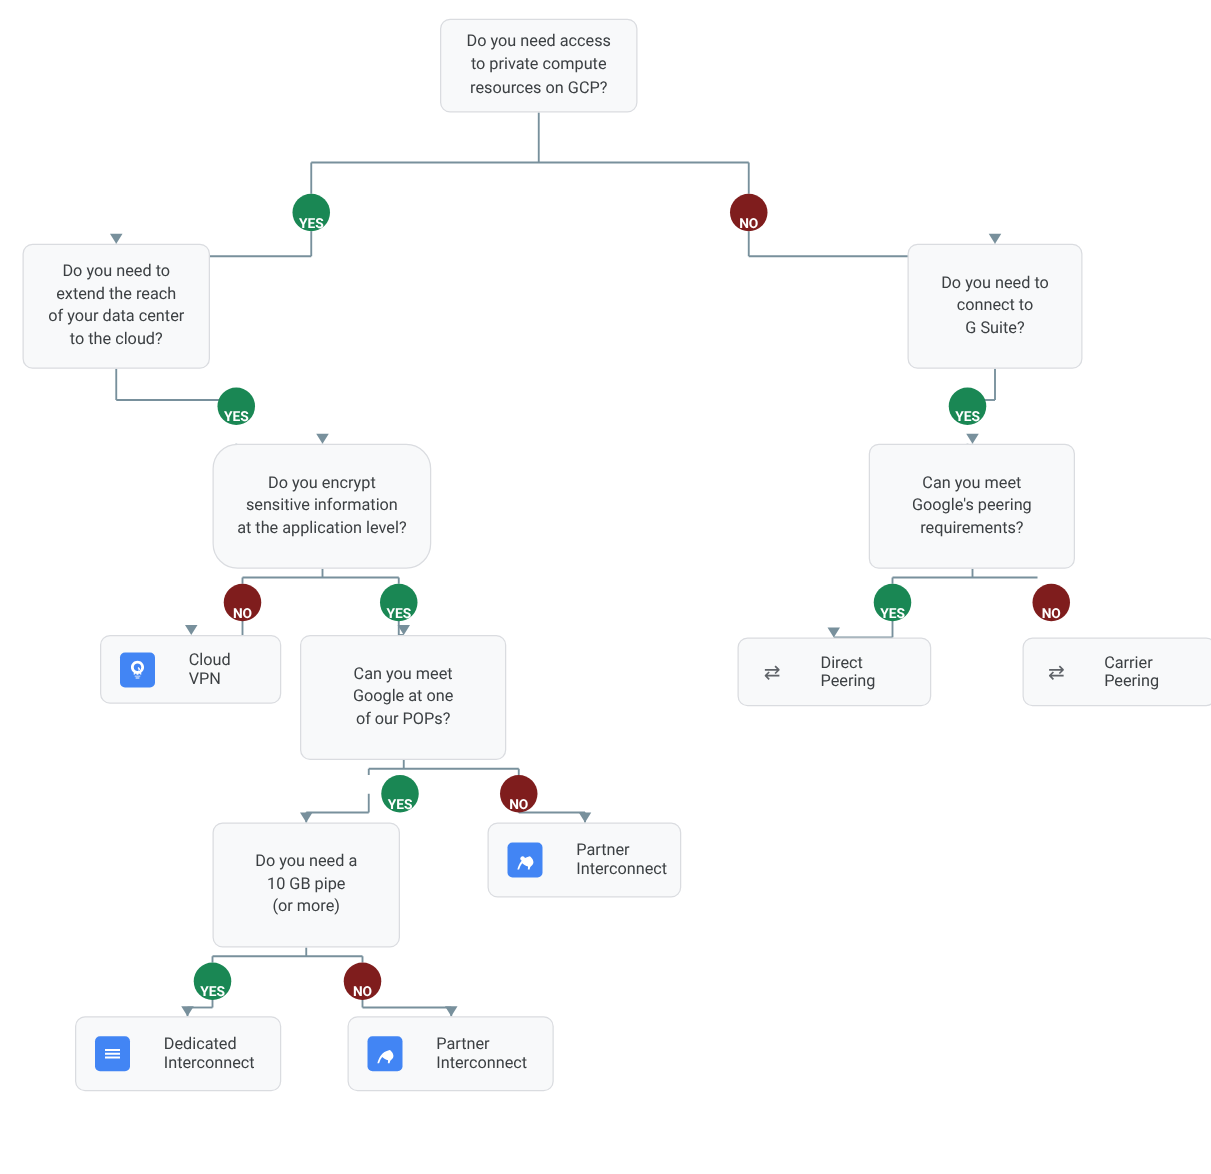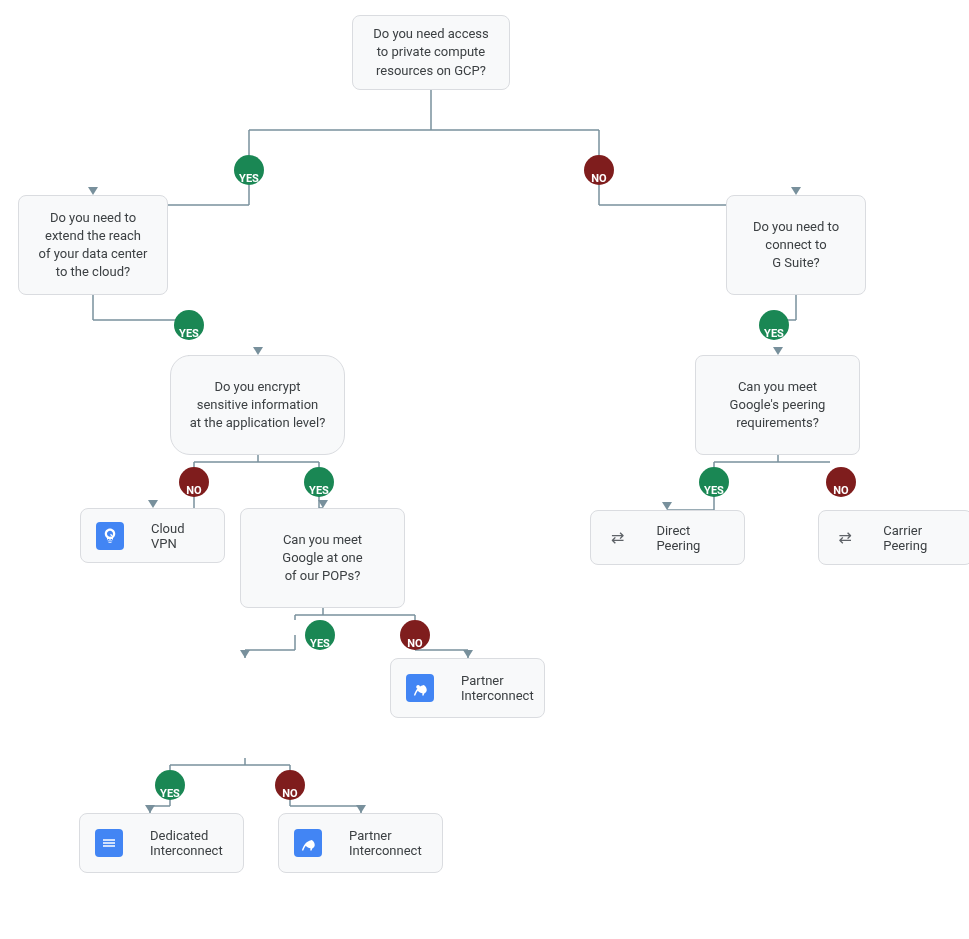--- a/index.html
+++ b/index.html
@@ -302,30 +302,35 @@
         <svg width="18" height="18" viewBox="0 0 24 24" fill="white">
           <path d="M17 8C8 10 5.9 16.17 3.82 22H5.71C6.49 19.5 7.56 17.3 9 15.5c1.74 1.72 3.96 2.91 6.27 3.5C15.3 20.19 15.04 21.09 15 22h1.93c.08-.92.34-1.82.74-2.66C19.01 18.45 21 16.58 21 14.5 21 10.91 17.85 8.28 17 8z"></path>
           <path d="M12 10.5c0 1.38-1.12 2.5-2.5 2.5S7 11.88 7 10.5 8.12 8 9.5 8s2.5 1.12 2.5 2.5z"></path>
         </svg>
       </div>
     </div>
     <span style="white-space:pre-line;">Partner
 Interconnect</span>
   </div>
 
+  <div class="box" style="left:170px; top:658px; width:150px; height:100px;">
+    <span style="white-space:pre-line;">Do you need a
+10 GB pipe
+(or more)</span>
+  </div>
 
   <div class="badge badge-yes" style="left:155px; top:770px;">
     <span>YES</span>
   </div>
 
   <div class="badge badge-no" style="left:275px; top:770px;">
     <span>NO</span>
   </div>
 
-  <div class="result-box" style="left:79px; top:813px; width:165px; height:60px;">
+  <div class="result-box" style="left:60px; top:813px; width:165px; height:60px;">
     <div class="result-icon">
       <div class="icon-interconnect">
         <svg width="18" height="18" viewBox="0 0 24 24" fill="white">
           <path d="M4 11h16v2H4zm0-4h16v2H4zm0 8h16v2H4z"></path>
         </svg>
       </div>
     </div>
     <span style="white-space:pre-line;">Dedicated
 Interconnect</span>
   </div>

